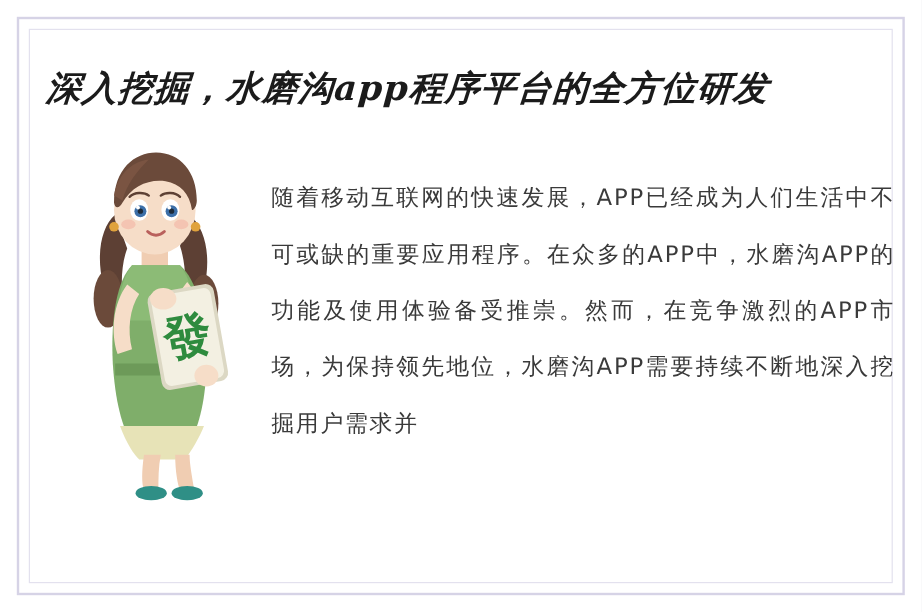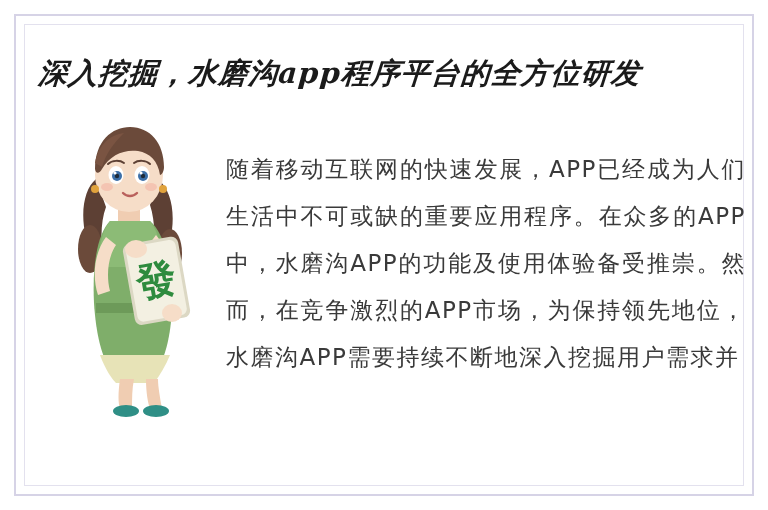--- a/index.html
+++ b/index.html
@@ -69,21 +69,21 @@
     top: 0px;
     width: 180px;
     height: 300px;
   }
   .article-text {
     position: absolute;
     left: 186px;
     top: 6px;
     width: 520px;
     font-family: "DejaVu Sans", sans-serif;
-    font-size: 23px;
+    font-size: 19px;
     line-height: 47px;
     color: #3a3a3a;
     letter-spacing: 1.5px;
     text-align: justify;
   }
   
   .article-text {
     -webkit-mask-image: linear-gradient(to bottom, #000 0px, #000 265px, rgba(0,0,0,0.55) 292px, rgba(0,0,0,0) 300px);
             mask-image: linear-gradient(to bottom, #000 0px, #000 265px, rgba(0,0,0,0.55) 292px, rgba(0,0,0,0) 300px);
     max-height: 300px;

